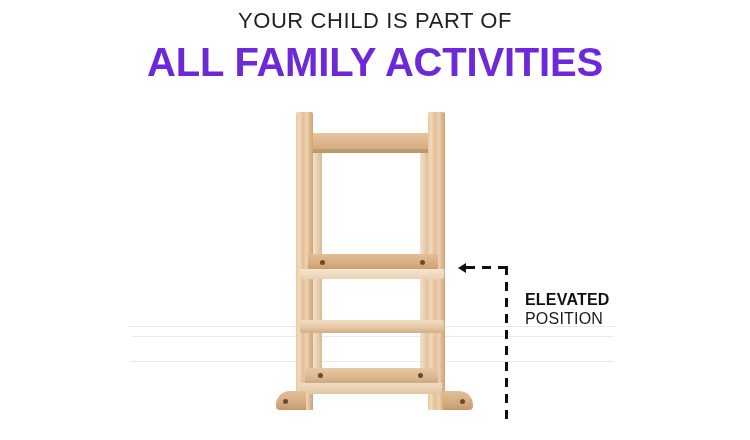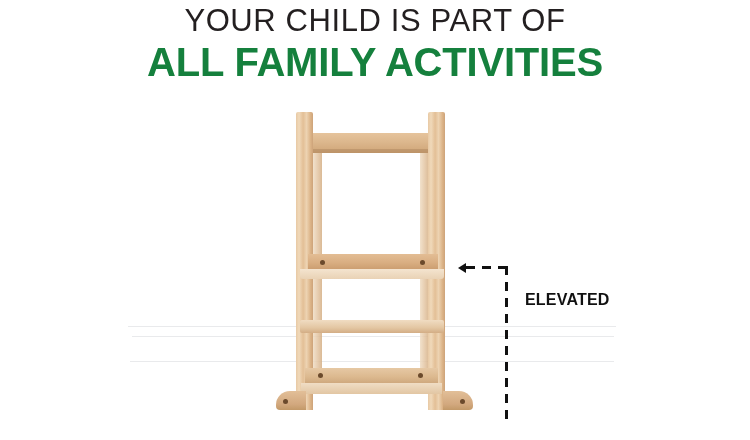--- a/index.html
+++ b/index.html
@@ -21,34 +21,34 @@
   
   .headline-wrap {
     position: absolute;
     left: 0;
     top: 4px;
     width: 750px;
     text-align: center;
   }
   .headline-1 {
     font-family: "Liberation Sans", sans-serif;
-    font-size: 31px;
+    font-size: 22px;
     font-weight: 400;
     letter-spacing: 0.6px;
     color: #231f20;
     line-height: 34px;
     white-space: nowrap;
     text-align: center;
   }
   .headline-2 {
     font-family: "Liberation Sans", sans-serif;
     font-size: 40px;
     font-weight: 700;
     letter-spacing: -0.2px;
-    color: #15803d;
+    color: #6d28d9;
     line-height: 46px;
     margin-top: 1px;
     white-space: nowrap;
   }
 
   
   .scene-line {
     position: absolute;
     height: 1px;
     background: #e9eaec;
@@ -266,15 +266,16 @@
     <div class="wood foot foot-r">
       <span class="screw" style="left:17px; top:8px;"></span>
     </div>
   </div>
 
   <div class="callout-arrow"></div>
   <div class="dash-h"></div>
   <div class="dash-v"></div>
   <div class="callout-text">
     <div class="callout-l1">ELEVATED</div>
+    <div class="callout-l2">POSITION</div>
   </div>
 
 </div>
 
 </body></html>

